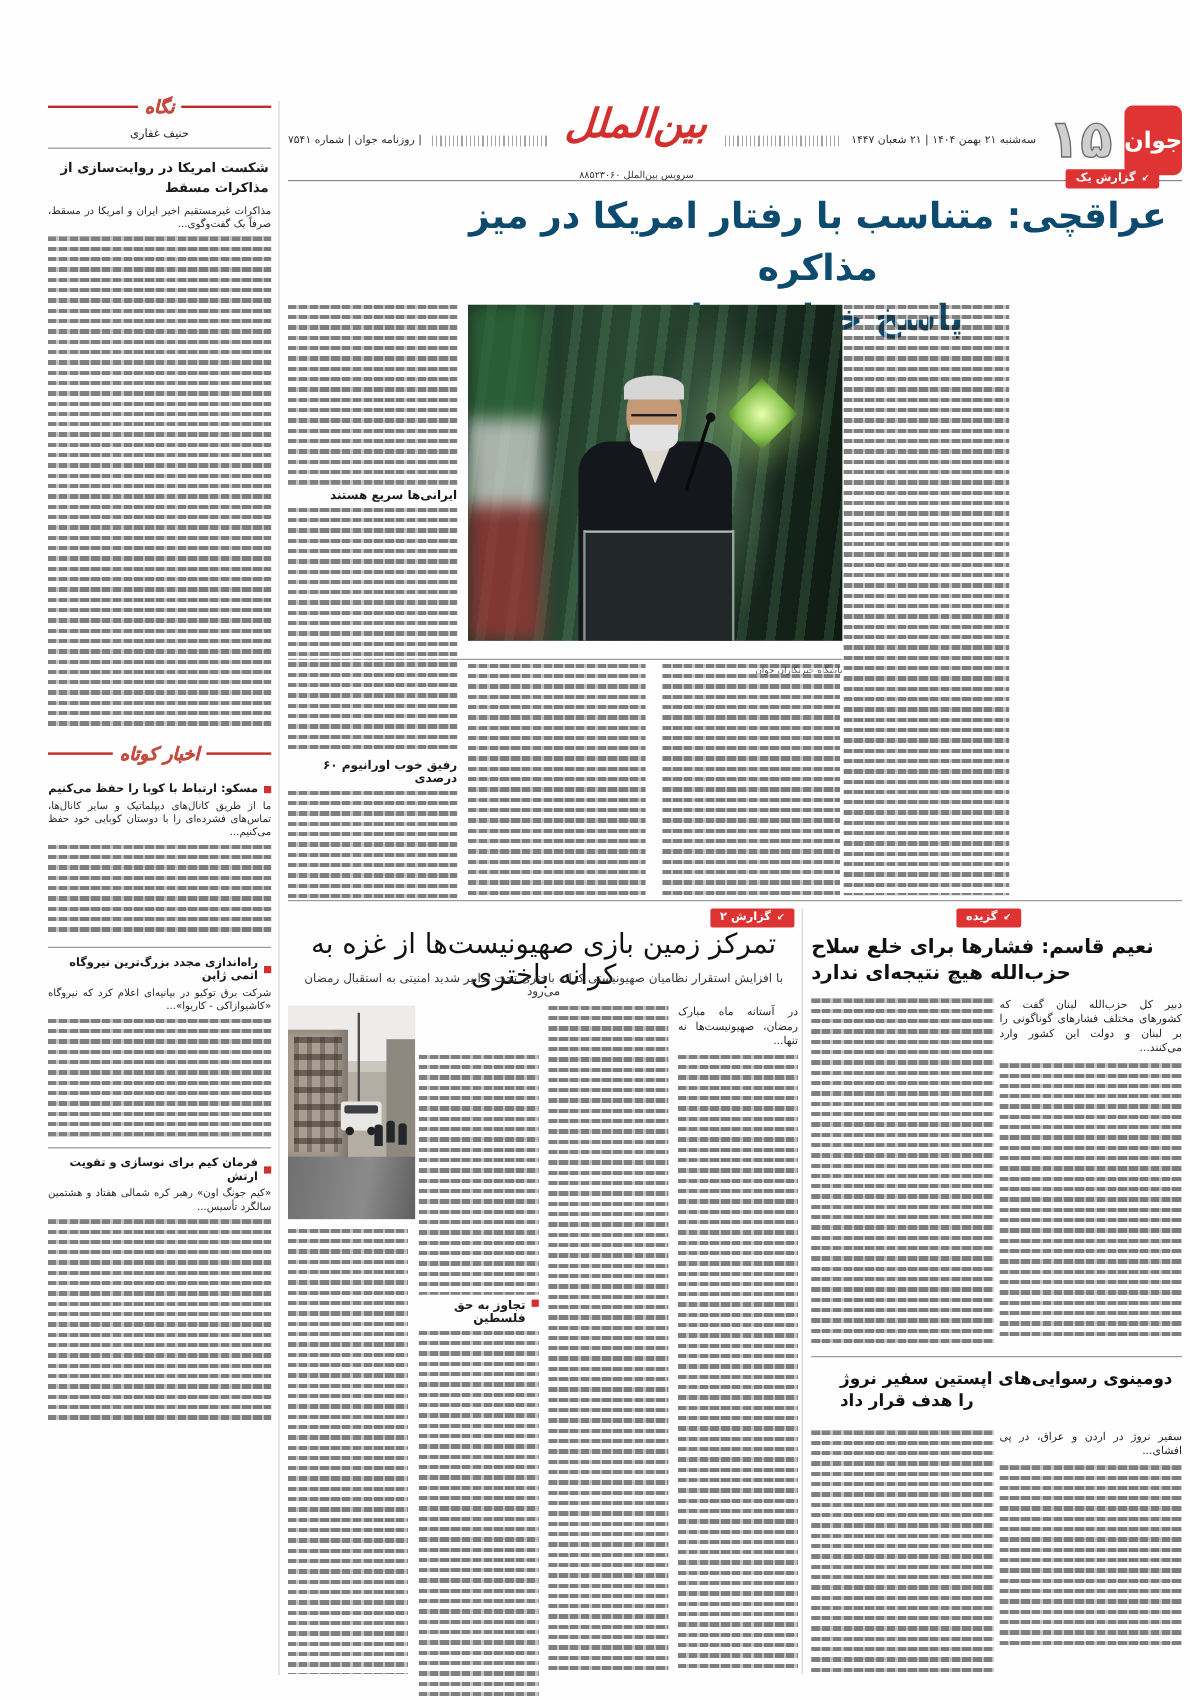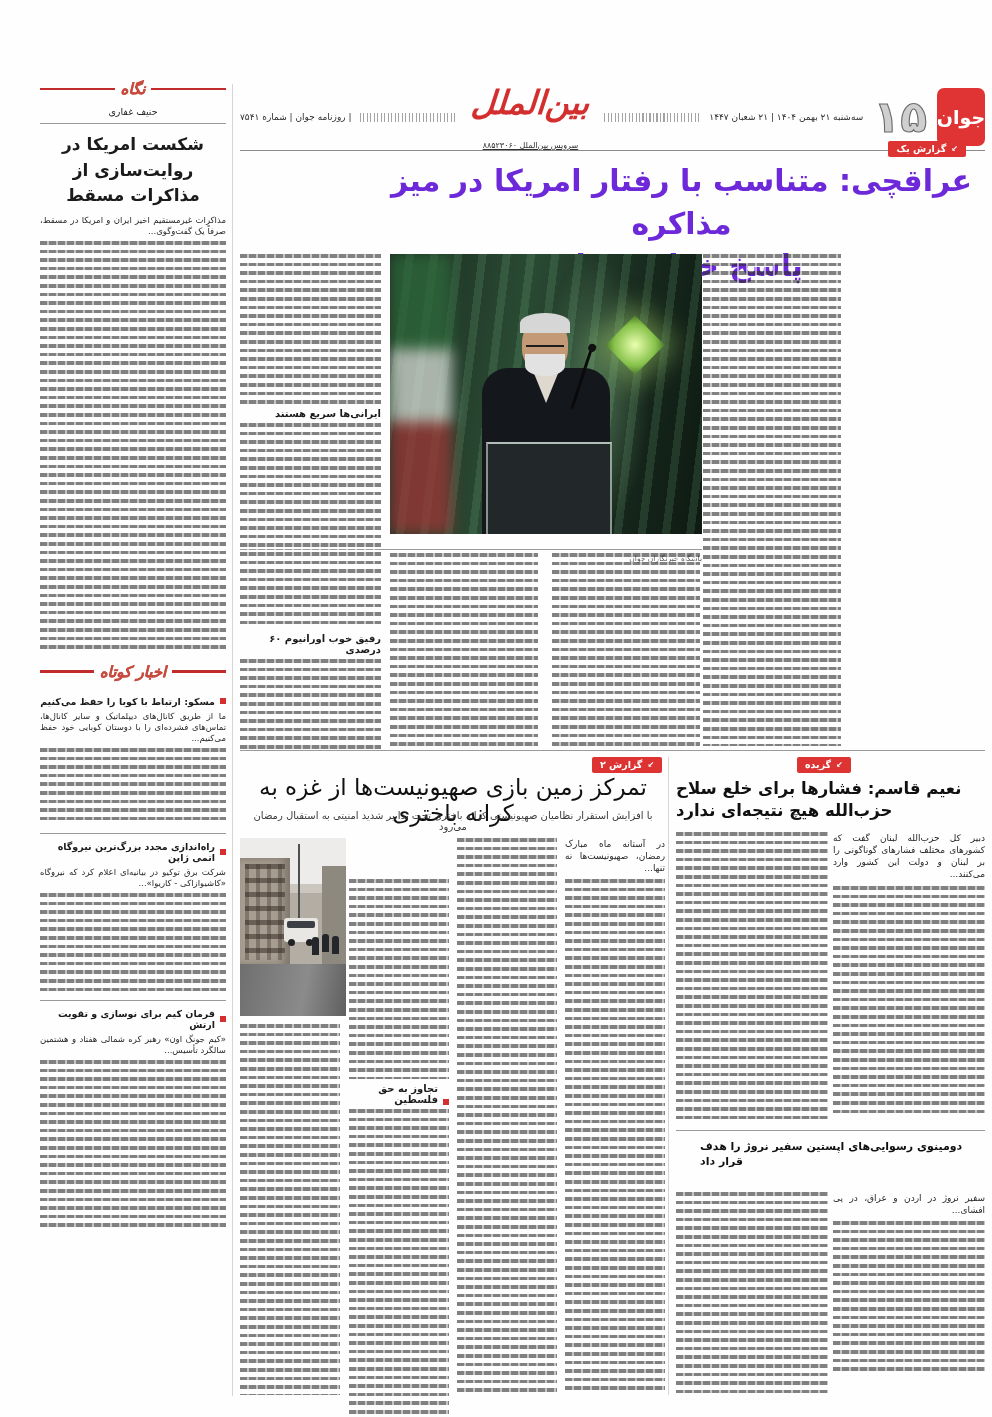--- a/index.html
+++ b/index.html
@@ -15,27 +15,27 @@
   
   .mast{position:absolute;left:240px;top:84px;width:745px;height:66px;border-bottom:1px solid #8a8a8a;
         display:flex;align-items:center;gap:8px;}
   .logo{width:48px;height:58px;background:#e03434;border-radius:7px;display:flex;align-items:center;justify-content:center;
         color:#fff;font-weight:bold;font-size:19px;flex:0 0 auto;}
   .pagenum{font-size:44px;line-height:1;color:#cfcfcf;-webkit-text-stroke:1.1px #6b6b6b;font-weight:bold;flex:0 0 auto;padding:0 2px;}
   .dateline{font-size:9px;color:#2e2e2e;white-space:nowrap;flex:0 0 auto;}
   .dots{flex:1 1 auto;height:9px;background:repeating-linear-gradient(to right,#8d8d8d 0 1px,transparent 1px 3.5px);align-self:center;opacity:.8;}
   .mtitle{display:flex;flex-direction:column;align-items:center;flex:0 0 auto;padding:0 6px;margin-top:2px;}
   .mtitle .big{color:#d42f2f;font-size:33px;font-weight:bold;font-style:italic;line-height:1.05;transform:skewX(-4deg);}
-  .mtitle .svc{font-size:8px;color:#333;margin-top:20px;text-decoration:underline;}
+  .mtitle .svc{font-size:8px;color:#333;margin-top:20px;}
   
   .tag{position:absolute;background:#dd3333;color:#fff;font-size:9.5px;font-weight:bold;
        padding:2px 8px 3px;border-radius:2px;display:flex;align-items:center;gap:5px;line-height:1.2;}
   .tag .ic{font-size:8px;line-height:1;}
   
-  .h-main{position:absolute;left:378px;top:160px;width:607px;text-align:center;font-weight:bold;color:#6d28d9;
+  .h-main{position:absolute;left:378px;top:160px;width:607px;text-align:center;font-weight:bold;color:#0c4a6e;
           font-size:30px;line-height:1.42;letter-spacing:-.3px;}
   .h-g{position:absolute;left:245px;top:774px;width:416px;text-align:center;font-weight:normal;font-size:23px;color:#101010;}
   .g-sub{position:absolute;left:245px;top:810px;width:416px;text-align:center;font-size:10px;color:#3a3a3a;}
   .h-r{position:absolute;text-align:left;font-weight:bold;color:#101010;line-height:1.35;}
   
   .photo1{position:absolute;left:390px;top:254px;width:312px;height:280px;overflow:hidden;
           background:linear-gradient(100deg,#1a2c20,#2a4a33 40%,#16271c 75%,#0e1a12);}
   .photo1::before{content:"";position:absolute;inset:0;background:repeating-linear-gradient(97deg,transparent 0 16px,rgba(150,230,170,.13) 16px 24px);}
   .p1-flag{position:absolute;left:0;top:0;width:62px;height:100%;background:linear-gradient(to bottom,#2f6b3c 0 34%,#d8ded6 34% 60%,#a03838 60%);filter:blur(7px);opacity:.75;}
   .p1-glow{position:absolute;left:150px;top:0;width:110px;height:100%;background:radial-gradient(ellipse at center,rgba(190,255,190,.30),transparent 70%);}
@@ -66,27 +66,27 @@
   .p2-van::after{content:"";position:absolute;left:4px;bottom:-4px;width:7px;height:7px;border-radius:50%;background:#222;box-shadow:18px 0 0 #222;}
   .p2-s{position:absolute;width:7px;height:18px;background:#23272b;border-radius:3px 3px 0 0;}
   .p2-road{position:absolute;left:0;bottom:0;width:100%;height:52px;background:linear-gradient(100deg,#6f6f6f,#8b8b8b 60%,#5f5f5f);}
   
   .orn{display:flex;align-items:center;gap:6px;}
   .orn .ln{flex:1;height:2.5px;background:#c22b2b;}
   .orn .wd{color:#c0392b;font-weight:bold;font-style:italic;font-size:15px;white-space:nowrap;-webkit-text-stroke:.4px #c0392b;opacity:.9;}
   
   .sidebar{position:absolute;left:40px;top:80px;width:186px;}
   .byline{text-align:center;font-size:9.5px;color:#222;margin:8px 0 6px;}
-  .oph{font-size:17px;font-weight:bold;text-align:center;line-height:1.5;margin:8px 2px 6px;}
+  .oph{font-size:11px;font-weight:bold;line-height:1.5;margin:8px 2px 6px;}
   .smtxt{font-size:8.5px;line-height:1.3;text-align:justify;color:#2a2a2a;margin:0 0 4px;}
   .ni{border-bottom:1px solid #9a9a9a;padding:7px 0 9px;}
   .ni:last-child{border-bottom:none;}
   .ni-t{font-size:9.5px;font-weight:bold;display:flex;align-items:center;gap:5px;margin-bottom:4px;}
   .sq{width:6px;height:6px;background:#d32f2f;flex:0 0 auto;display:inline-block;}
-  .subhead{font-size:10px;font-weight:bold;margin:4px 0;display:flex;align-items:flex-end;gap:5px;}
+  .subhead{font-size:10px;font-weight:bold;margin:4px 0;display:flex;align-items:flex-start;gap:5px;}
   .leadp{font-size:9px;line-height:1.35;text-align:justify;color:#262626;margin:0 0 5px;}
 </style>
 </head>
 <body>
 
 <div class="page">
 
   <div class="mast">
     <div class="logo">
       <span>جوان</span>
@@ -187,21 +187,21 @@
   </div>
   <div class="h-r" style="left:676px;top:778px;width:306px;font-size:16.5px;">نعیم قاسم: فشارها برای خلع سلاح حزب‌الله هیچ نتیجه‌ای ندارد</div>
   <div class="abs" style="left:833px;top:832px;width:152px;height:290px;">
     <p class="leadp">دبیر کل حزب‌الله لبنان گفت که کشورهای مختلف فشارهای گوناگونی را بر لبنان و دولت این کشور وارد می‌کنند...</p>
     <div class="lines" style="height:228px;"></div>
   </div>
   <div class="abs lines" style="left:676px;top:832px;width:152px;height:290px;"></div>
 
   <div class="abs hair" style="left:676px;top:1130px;width:309px;"></div>
 
-  <div class="h-r" style="left:700px;top:1140px;width:282px;font-size:11px;">دومینوی رسوایی‌های اپستین سفیر نروژ را هدف قرار داد</div>
+  <div class="h-r" style="left:700px;top:1140px;width:282px;font-size:14px;">دومینوی رسوایی‌های اپستین سفیر نروژ را هدف قرار داد</div>
   <div class="abs" style="left:833px;top:1192px;width:152px;height:203px;">
     <p class="leadp">سفیر نروژ در اردن و عراق، در پی افشای...</p>
     <div class="lines" style="height:154px;"></div>
   </div>
   <div class="abs lines" style="left:676px;top:1192px;width:152px;height:203px;"></div>
 
   <aside class="sidebar">
     <div class="orn">
       <span class="ln"></span>
       <span class="wd">نگاه</span>

